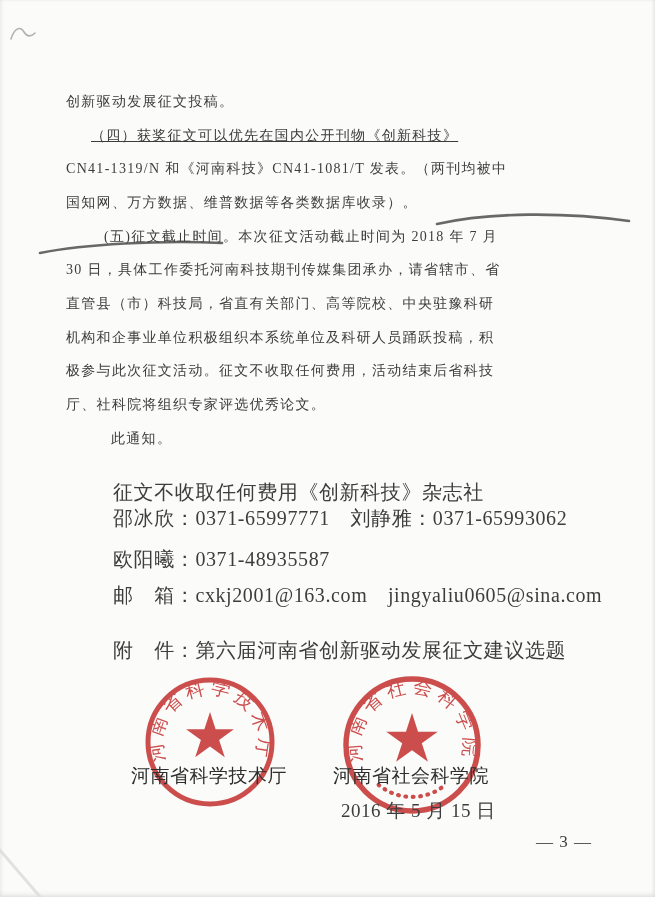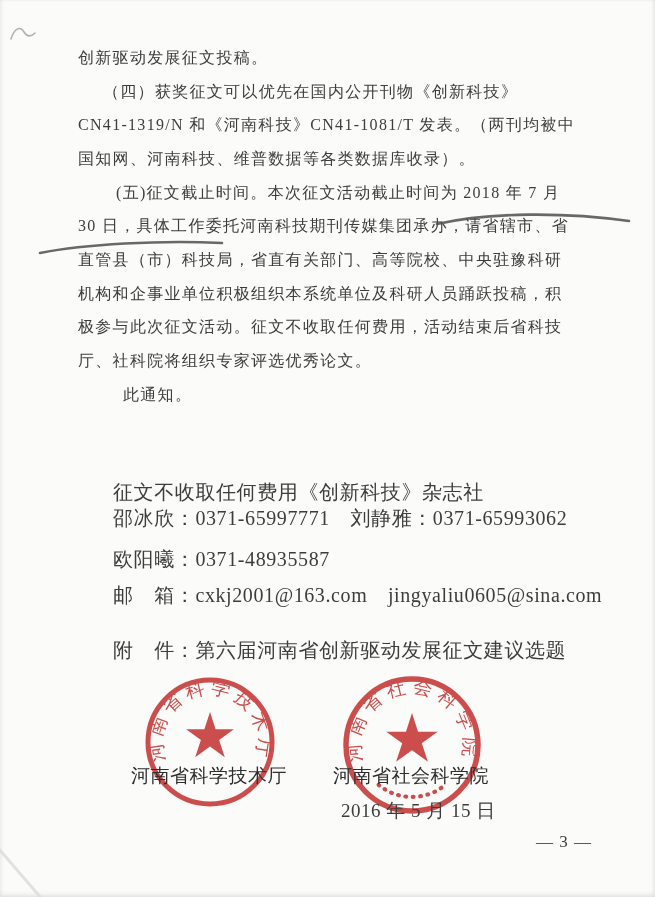--- a/index.html
+++ b/index.html
@@ -8,25 +8,26 @@
     width:655px;height:897px;
     background:#fbfbf9;
     font-family:"Liberation Serif","DejaVu Serif",serif;
     color:#3d3d3d;
     overflow:hidden;
     box-shadow:inset 0 -3px 4px rgba(90,90,85,.10),
                inset 2px 0 3px rgba(120,120,115,.06),
                inset -2px 0 3px rgba(120,120,115,.08);
   }
   .bline{
-    position:absolute;left:78px;width:560px;height:33px;
-    font-size:16px;line-height:32px;letter-spacing:1.3px;
+    position:absolute;left:66px;width:560px;height:33px;
+    font-size:14px;line-height:32px;letter-spacing:1.3px;
     white-space:nowrap;
+    margin-top:44px;
   }
-  .indent2{padding-left:25px;}
+  .indent2{padding-left:25px;text-decoration:underline;}
   .indent5{padding-left:38px;}
   .indent-c{padding-left:45px;}
   .cline{
     position:absolute;left:113px;width:520px;height:33px;
     font-size:20px;line-height:32px;letter-spacing:.6px;white-space:nowrap;
   }
   .caption{
     position:absolute;top:764px;font-size:19px;line-height:24px;
     color:#2e2e2e;letter-spacing:.5px;z-index:3;white-space:nowrap;
   }
@@ -45,21 +46,21 @@
   .seal text{font-family:"Liberation Serif","DejaVu Serif",serif;}
 </style>
 </head>
 <body>
 
 <div class="page">
 
   <div class="bline" style="top:42px">创新驱动发展征文投稿。</div>
   <div class="bline indent2" style="top:76px">（四）获奖征文可以优先在国内公开刊物《创新科技》</div>
   <div class="bline" style="top:109px">CN41-1319/N 和《河南科技》CN41-1081/T 发表。（两刊均被中</div>
-  <div class="bline" style="top:143px">国知网、河南科技、维普数据等各类数据库收录）。</div>
+  <div class="bline" style="top:143px">国知网、万方数据、维普数据等各类数据库收录）。</div>
   <div class="bline indent5" style="top:177px">(五)征文截止时间。本次征文活动截止时间为 2018 年 7 月</div>
   <div class="bline" style="top:210px">30 日，具体工作委托河南科技期刊传媒集团承办，请省辖市、省</div>
   <div class="bline" style="top:244px">直管县（市）科技局，省直有关部门、高等院校、中央驻豫科研</div>
   <div class="bline" style="top:278px">机构和企事业单位积极组织本系统单位及科研人员踊跃投稿，积</div>
   <div class="bline" style="top:311px">极参与此次征文活动。征文不收取任何费用，活动结束后省科技</div>
   <div class="bline" style="top:345px">厅、社科院将组织专家评选优秀论文。</div>
   <div class="bline indent-c" style="top:379px">此通知。</div>
 
   <div class="cline" style="top:476px">征文不收取任何费用《创新科技》杂志社</div>
   <div class="cline" style="top:502px">邵冰欣：0371-65997771　刘静雅：0371-65993062</div>

